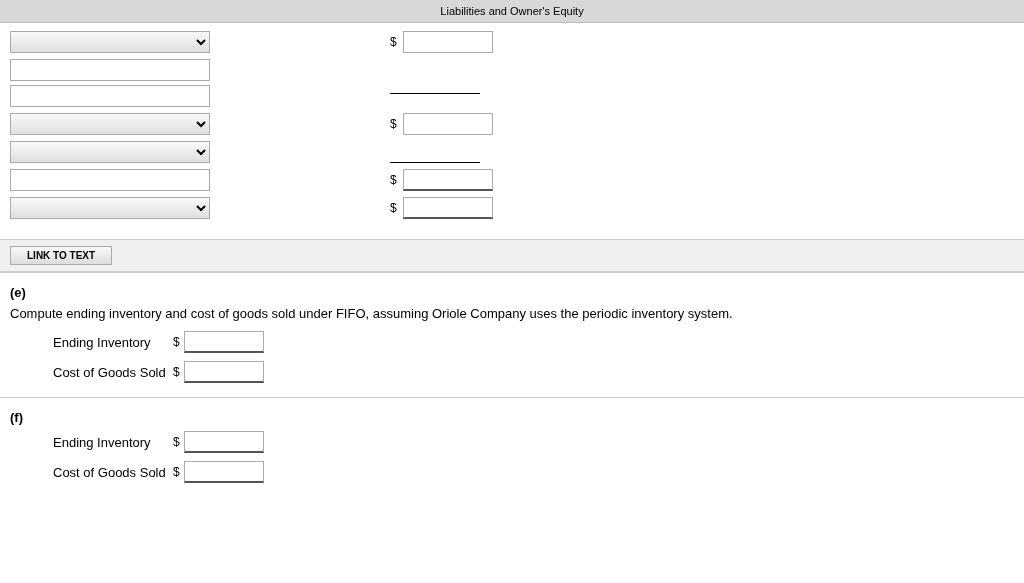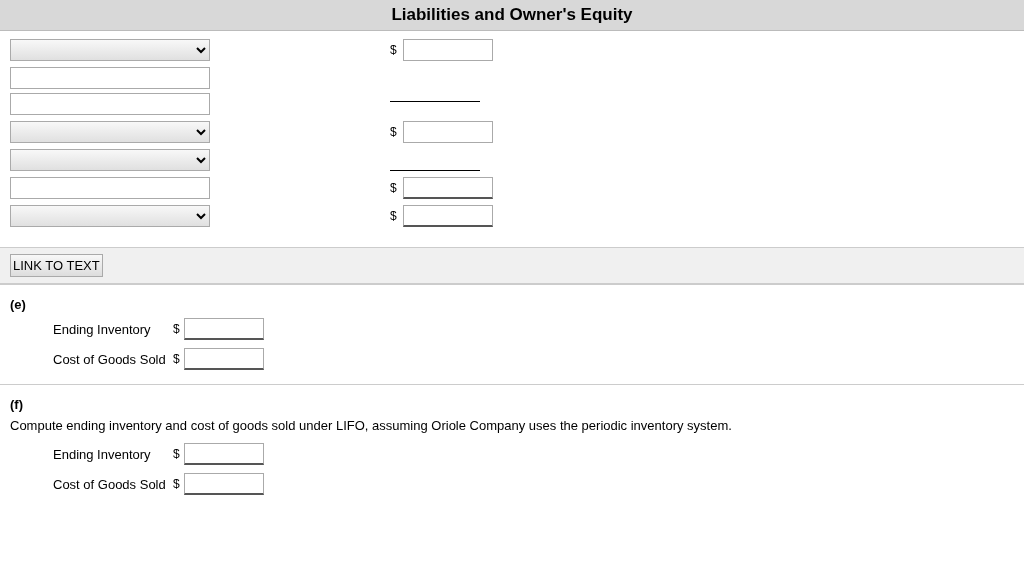--- a/index.html
+++ b/index.html
@@ -56,24 +56,25 @@
     .link-to-text-bar {
       background: #f0f0f0;
       border-top: 1px solid #ccc;
       border-bottom: 1px solid #ccc;
       padding: 6px 10px;
       margin-top: 6px;
     }
     .link-btn {
       border: 1px solid #aaa;
       background: linear-gradient(#f8f8f8, #ddd);
-      font-size: 13px;
-      padding: 3px 2px;
+      font-size: 10px;
+      padding: 3px 16px;
       cursor: pointer;
       font-family: Arial, sans-serif;
+      font-weight: bold;
     }
     .section {
       padding: 12px 10px 6px 10px;
     }
     .section-label {
       font-weight: bold;
       margin-bottom: 6px;
     }
     .section-desc {
       margin-bottom: 10px;
@@ -104,21 +105,21 @@
     }
     .divider {
       border: none;
       border-top: 1px solid #ccc;
       margin: 0;
     }
   </style>
 </head>
 <body>
 
-<div style="background:#d8d8d8; text-align:center; font-weight:bold; font-size:17px; padding:5px; border-bottom:1px solid #bbb;">
+<div style="background:#d8d8d8; text-align:center; font-weight:normal; font-size:11px; padding:5px; border-bottom:1px solid #bbb;">
   <span>Liabilities and Owner's Equity</span>
 </div>
 
 <div style="padding: 8px 10px; background:#fff;">
 
   <div class="row">
     <div class="left-col">
       <select class="select-input">
         <option></option>
       </select>
@@ -189,20 +190,23 @@
 <div class="link-to-text-bar">
   <button class="link-btn">LINK TO TEXT</button>
 </div>
 
 <hr class="divider">
 
 <div class="section">
   <div class="section-label">
     <span>(e)</span>
   </div>
+  <div class="section-desc">
+    <span>Compute ending inventory and cost of goods sold under FIFO, assuming Oriole Company uses the periodic inventory system.</span>
+  </div>
 
   <div class="field-row">
     <div class="field-label">
       <span>Ending Inventory</span>
     </div>
     <div class="dollar-field">
       <span class="dollar-sign">$</span>
       <input type="text" style="width: 80px; height: 22px; border-width: 1px 1px 2px; border-style: solid; border-color: rgb(170, 170, 170) rgb(170, 170, 170) rgb(85, 85, 85); border-image: initial;">
     </div>
   </div>
@@ -217,23 +221,20 @@
     </div>
   </div>
 </div>
 
 <hr class="divider">
 
 <div class="section">
   <div class="section-label">
     <span>(f)</span>
   </div>
-  <div class="section-desc">
-    <span>Compute ending inventory and cost of goods sold under LIFO, assuming Oriole Company uses the periodic inventory system.</span>
-  </div>
 
   <div class="field-row">
     <div class="field-label">
       <span>Ending Inventory</span>
     </div>
     <div class="dollar-field">
       <span class="dollar-sign">$</span>
       <input type="text" style="width: 80px; height: 22px; border-width: 1px 1px 2px; border-style: solid; border-color: rgb(170, 170, 170) rgb(170, 170, 170) rgb(85, 85, 85); border-image: initial;">
     </div>
   </div>

